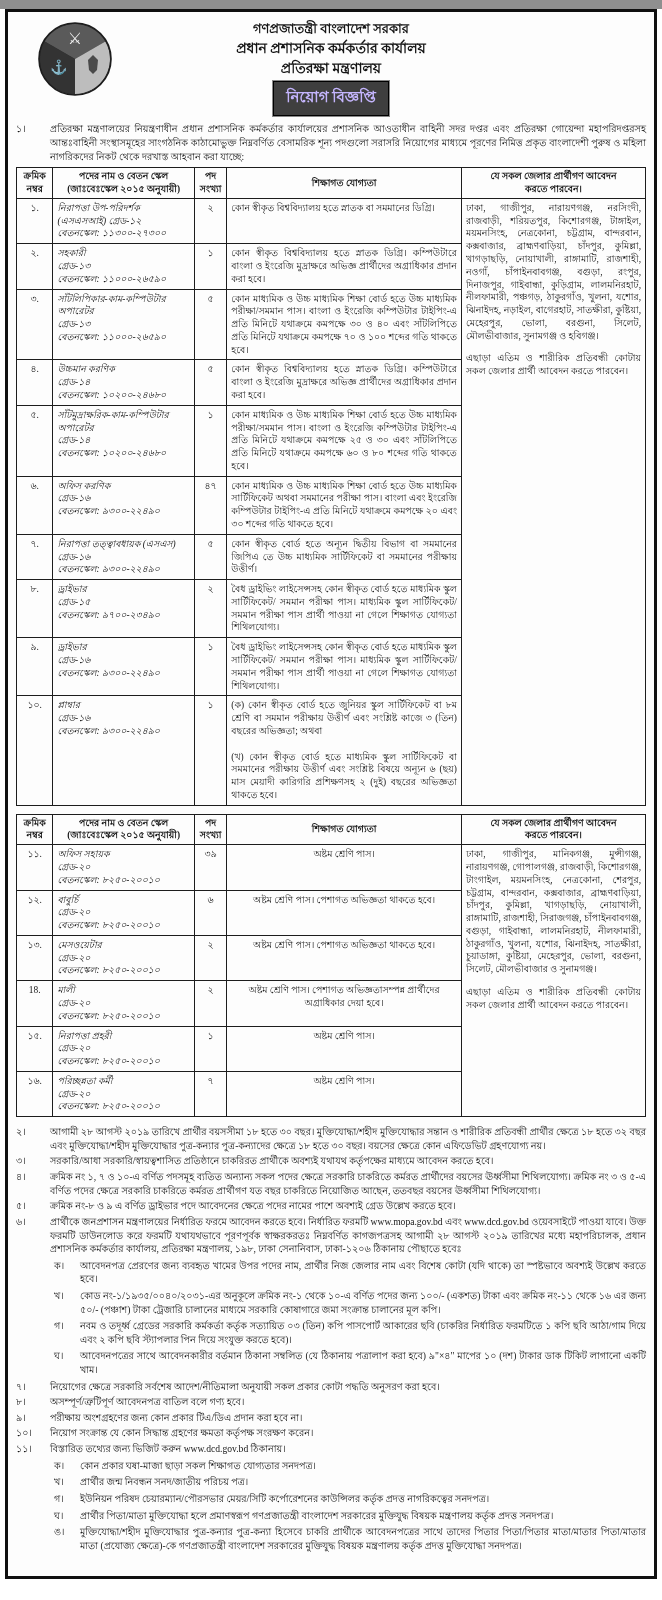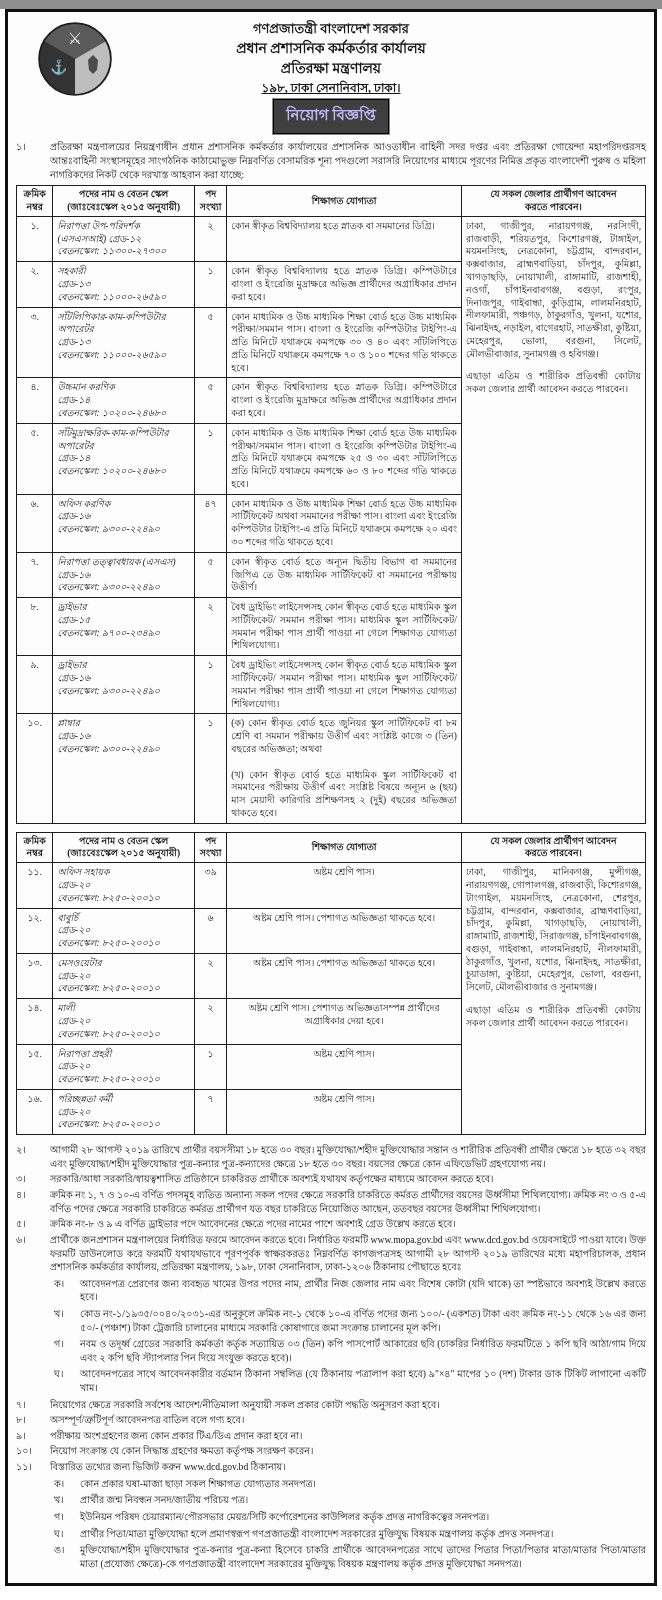--- a/index.html
+++ b/index.html
@@ -49,21 +49,20 @@
       <path d="M37,37 L37,72 A35,35 0 0 1 6.7,19.5 Z" fill="#333333"></path>
       <path d="M37,37 L67.3,19.5 A35,35 0 0 1 37,72 Z" fill="#bdbdbd"></path>
       <text x="37" y="22" font-size="16" text-anchor="middle" fill="#f2f2f2">⚔</text>
       <text x="21" y="50" font-size="14" text-anchor="middle" fill="#f2f2f2">⚓</text>
       <path d="M50,38 l5,-5 l5,5 l-1,10 l-4,4 l-4,-4 Z" fill="#4a4a4a"></path>
       <circle cx="37" cy="37" r="36" fill="none" stroke="#1c1c1c" stroke-width="1.6"></circle>
     </svg>
     <div class="hl1">গণপ্রজাতন্ত্রী বাংলাদেশ সরকার</div>
     <div class="hl2">প্রধান প্রশাসনিক কর্মকর্তার কার্যালয়</div>
     <div class="hl2">প্রতিরক্ষা মন্ত্রণালয়</div>
-    <div class="hl4">১৯৮, ঢাকা সেনানিবাস, ঢাকা।</div>
     <div class="title-box-wrap">
       <span class="title-box">নিয়োগ বিজ্ঞপ্তি</span>
     </div>
   </div>
 
   <div class="para">
     <span class="pnum">১।</span>
     <span class="ptext">প্রতিরক্ষা মন্ত্রণালয়ের নিয়ন্ত্রণাধীন প্রধান প্রশাসনিক কর্মকর্তার কার্যালয়ের প্রশাসনিক আওতাধীন বাহিনী সদর দপ্তর এবং প্রতিরক্ষা গোয়েন্দা মহাপরিদপ্তরসহ আন্তঃবাহিনী সংস্থাসমূহের সাংগঠনিক কাঠামোভুক্ত নিম্নবর্ণিত বেসামরিক শূন্য পদগুলো সরাসরি নিয়োগের মাধ্যমে পূরণের নিমিত্ত প্রকৃত বাংলাদেশী পুরুষ ও মহিলা নাগরিকদের নিকট থেকে দরখাস্ত আহবান করা যাচ্ছে:</span>
   </div>
 
@@ -218,21 +217,21 @@
     </tr>
     <tr>
       <td class="cell-sl">১৩.</td>
       <td class="cell-post">মেসওয়েটার
 গ্রেড-২০
 বেতনস্কেল: ৮২৫০-২০০১০</td>
       <td class="cell-cnt">২</td>
       <td class="cell-qual-center">অষ্টম শ্রেণি পাস। পেশাগত অভিজ্ঞতা থাকতে হবে।</td>
     </tr>
     <tr>
-      <td class="cell-sl">১৪.</td>
+      <td class="cell-sl">18.</td>
       <td class="cell-post">মালী
 গ্রেড-২০
 বেতনস্কেল: ৮২৫০-২০০১০</td>
       <td class="cell-cnt">২</td>
       <td class="cell-qual-center">অষ্টম শ্রেণি পাস। পেশাগত অভিজ্ঞতাসম্পন্ন প্রার্থীদের অগ্রাধিকার দেয়া হবে।</td>
     </tr>
     <tr>
       <td class="cell-sl">১৫.</td>
       <td class="cell-post">নিরাপত্তা প্রহরী
 গ্রেড-২০

